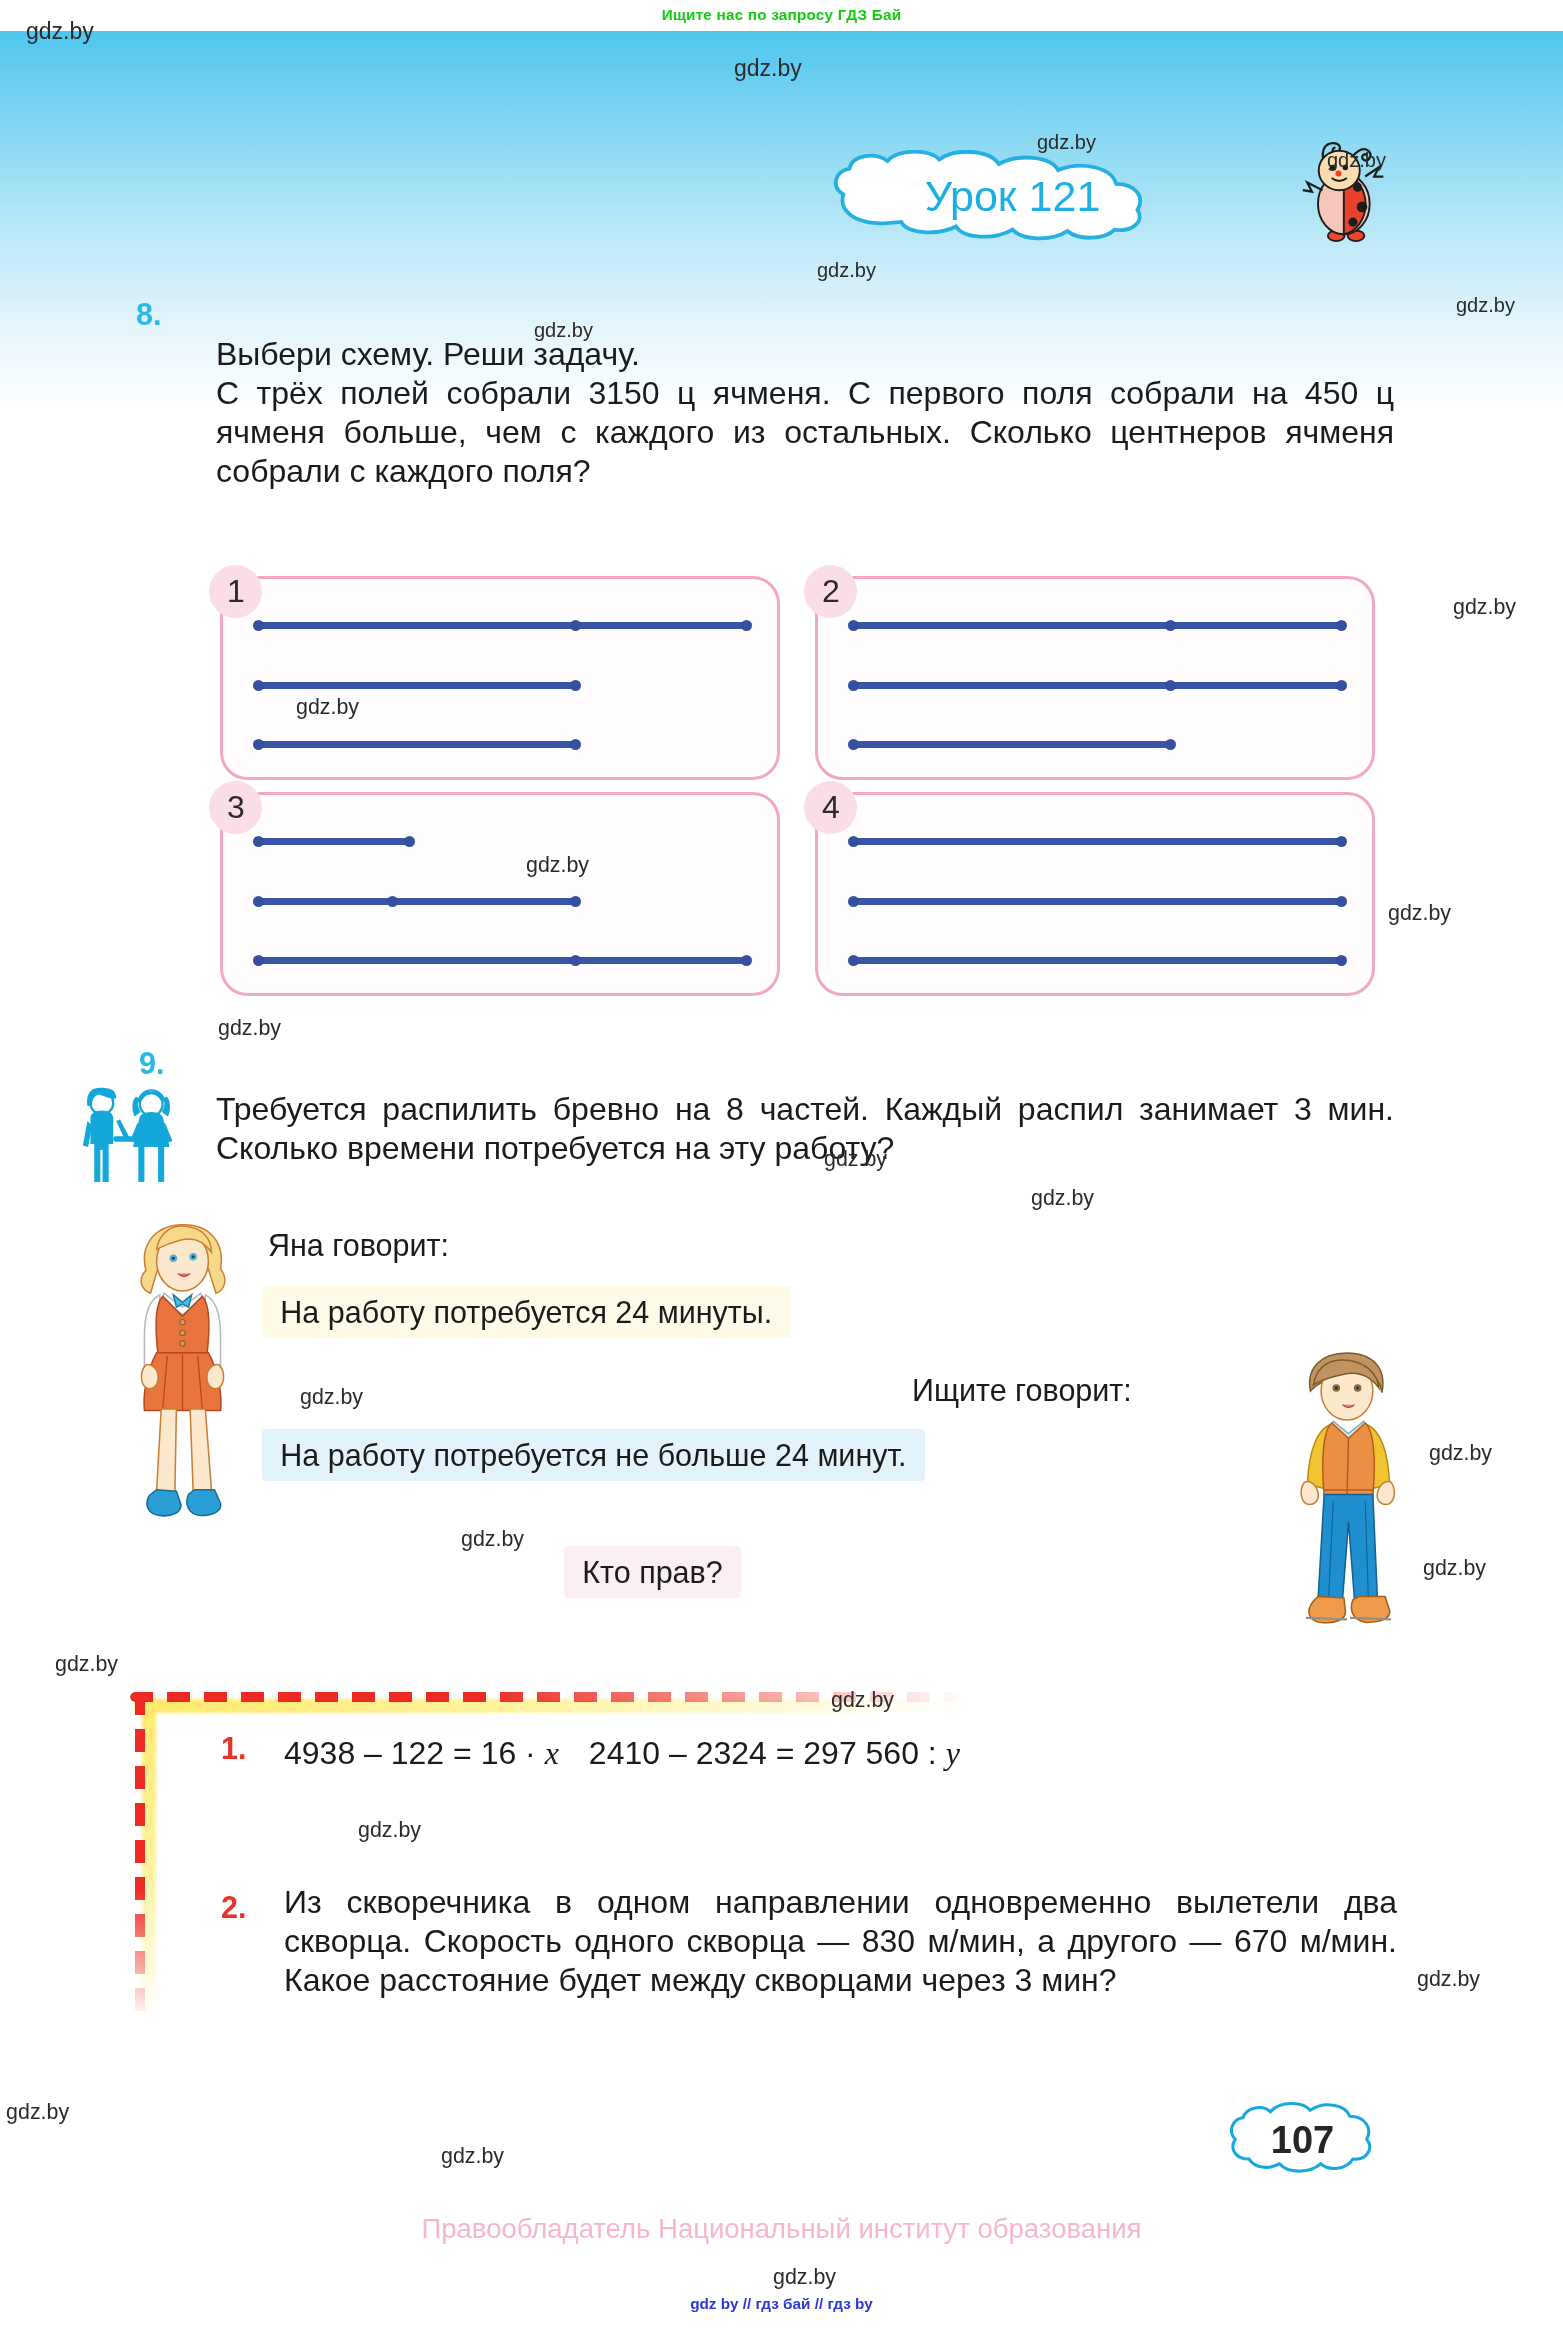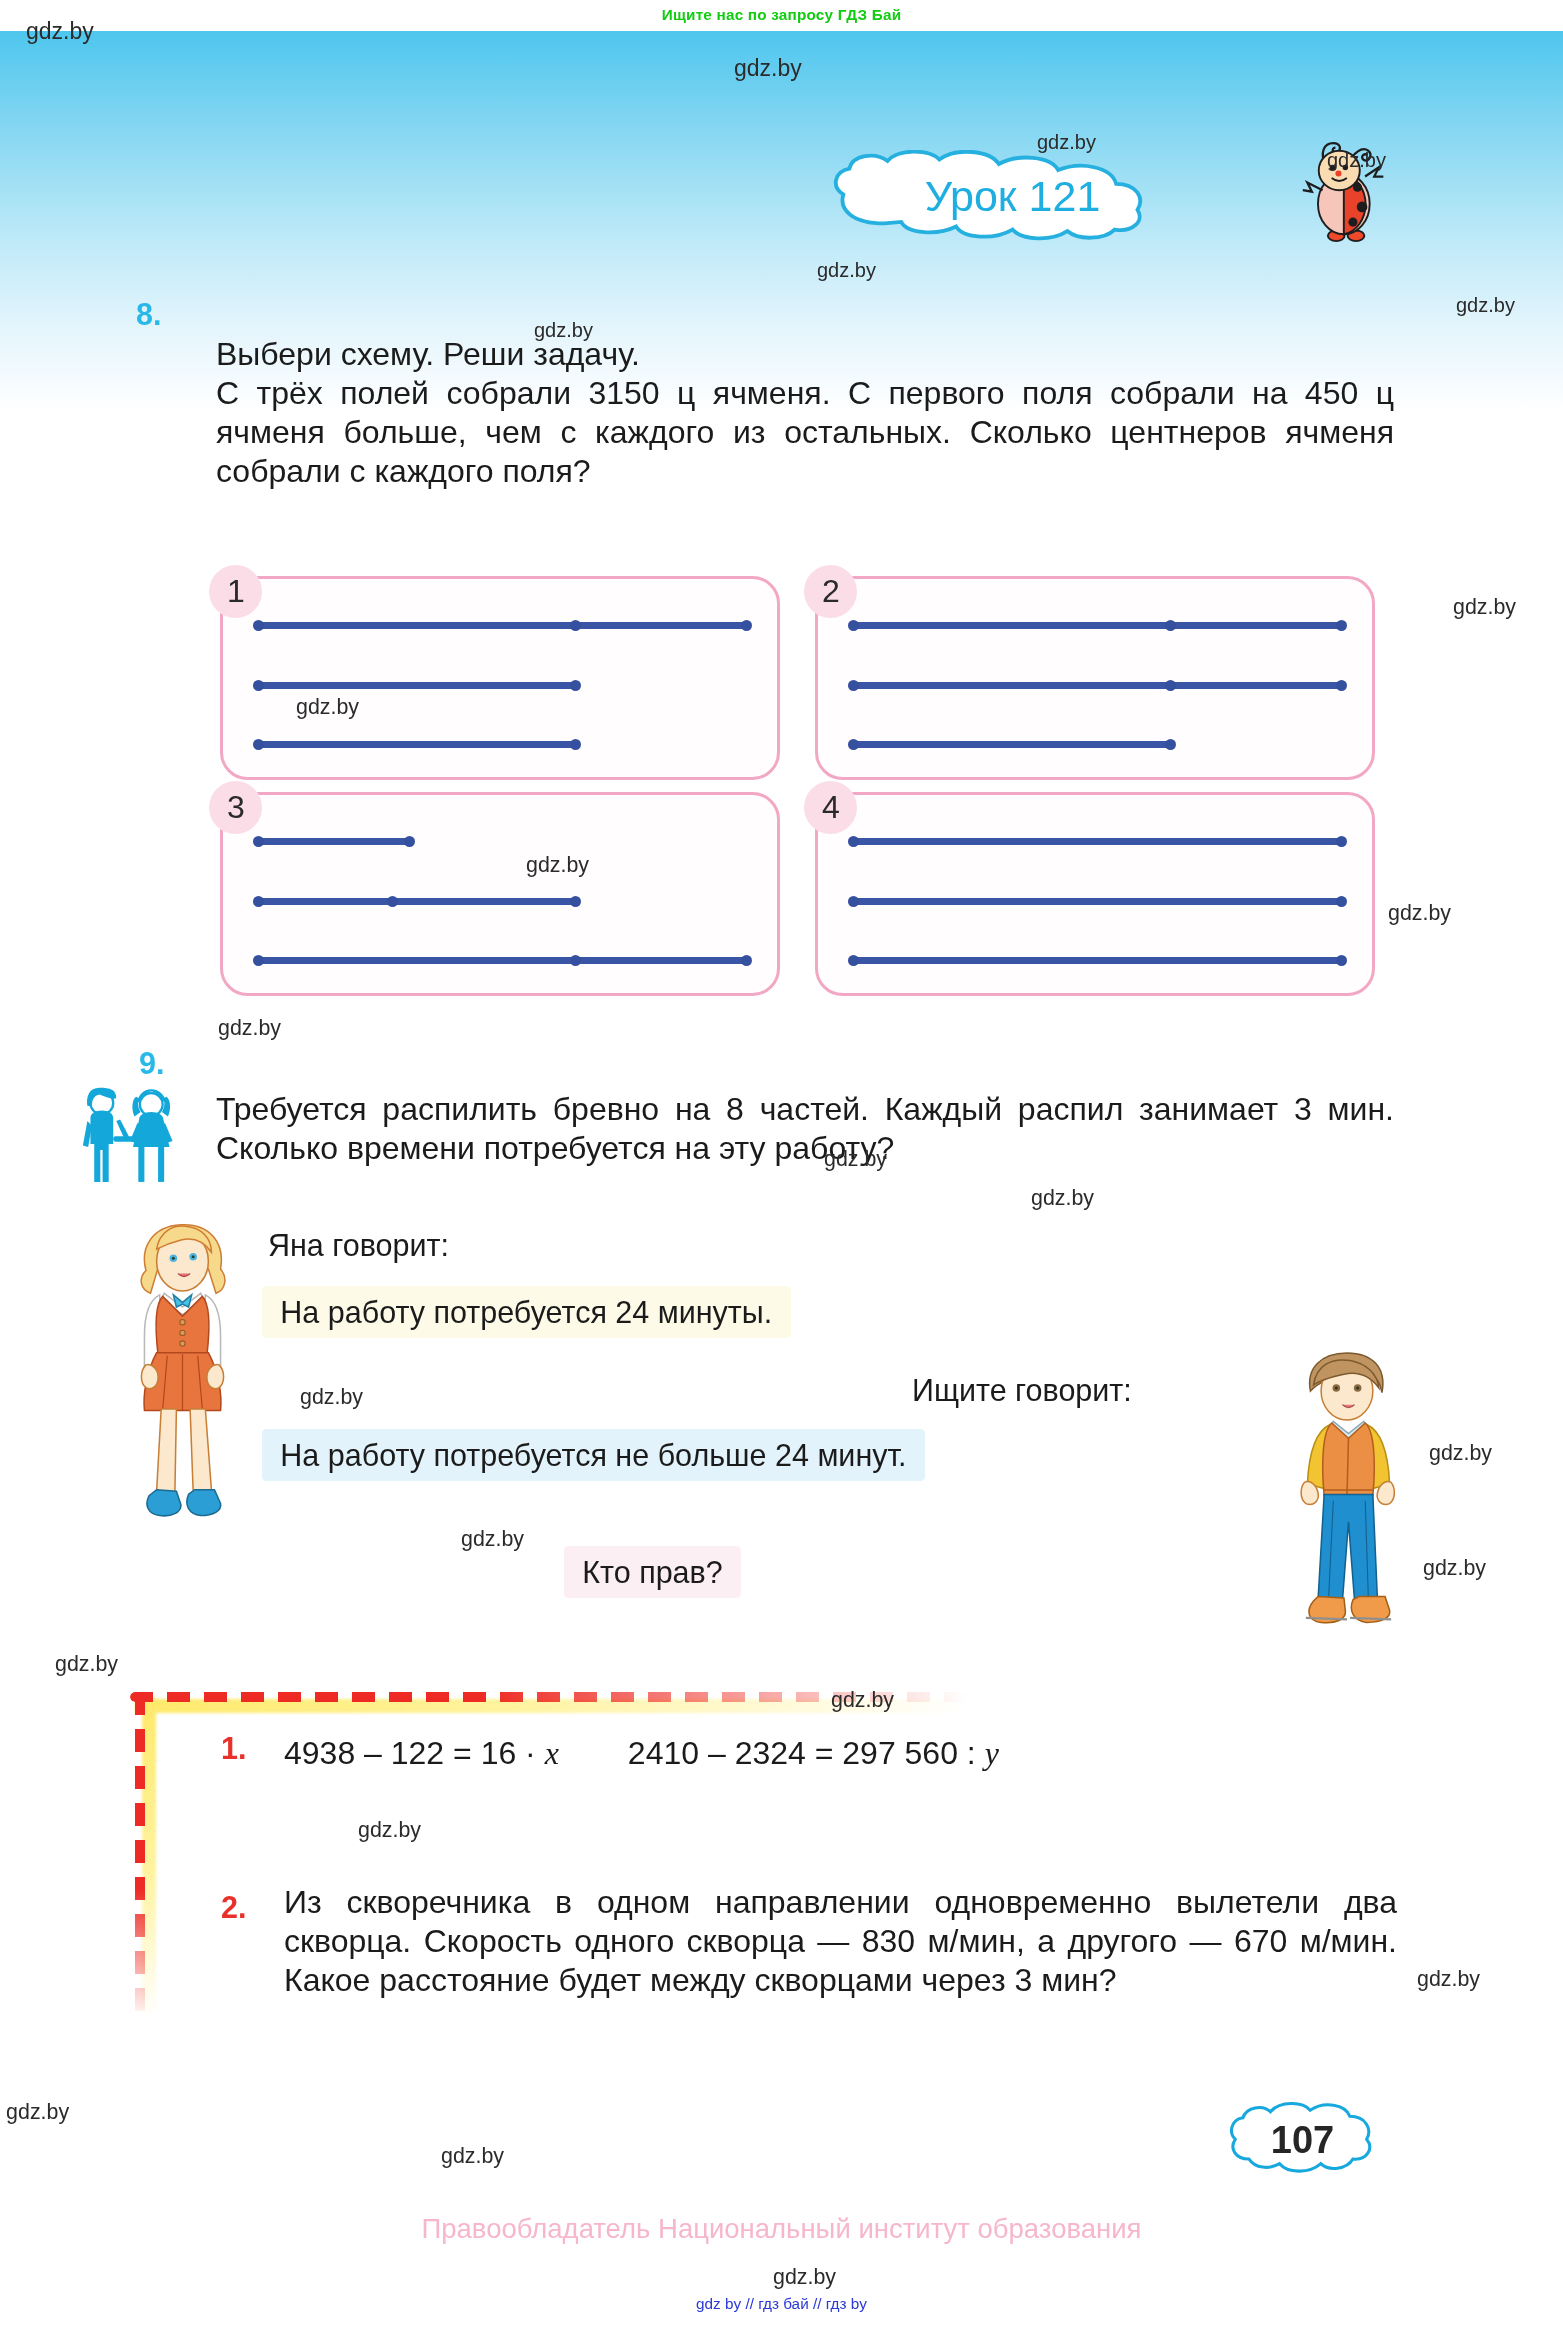--- a/index.html
+++ b/index.html
@@ -135,37 +135,37 @@
   }
 
   .hw-num {
     position: absolute; font-size: 30.5px; font-weight: bold; color: #e8312a;
   }
   .hw1-num { left: 221px; top: 1731px; }
   .hw2-num { left: 221px; top: 1890px; }
   .hw-body { position: absolute; font-size: 32px; line-height: 1.22; color: #1b1b1b; }
   .hw1-body { left: 284px; top: 1725px; width: 1113px; }
   .hw2-body { left: 284px; top: 1883px; width: 1113px; text-align: justify; text-align-last: left; }
-  .eq-row { margin-top: 9.2px; display: flex; gap: 69px; white-space: nowrap; }
+  .eq-row { margin-top: 9.2px; display: flex; gap: 30px; white-space: nowrap; }
   .ital { font-family: "Liberation Serif", serif; font-style: italic; }
 
   
   .page-cloud { position: absolute; left: 1226px; top: 2098px; width: 153px; height: 84px; font-weight: bold; }
   .page-cloud .pnum {
     position: absolute; left: 0; top: 0; width: 153px; height: 84px;
     display: flex; align-items: center; justify-content: center;
     font-size: 38px; color: #262626; z-index: 4;
   }
   .copyright {
     position: absolute; left: 0; top: 2213px; width: 1563px;
     text-align: center; font-size: 27.5px; color: #f6b6cb;
   }
   .bottom-links {
     position: absolute; left: 0; top: 2295px; width: 1563px;
-    text-align: center; font-size: 15.3px; color: #2a39d8; font-weight: normal;
+    text-align: center; font-size: 15.3px; color: #2a39d8; font-weight: bold;
   }
 
   
   .wm {
     position: absolute; color: #2b2b2b; font-size: 20px;
     font-family: "Liberation Sans", sans-serif; white-space: nowrap;
   }
 </style>
 </head>
 <body>

